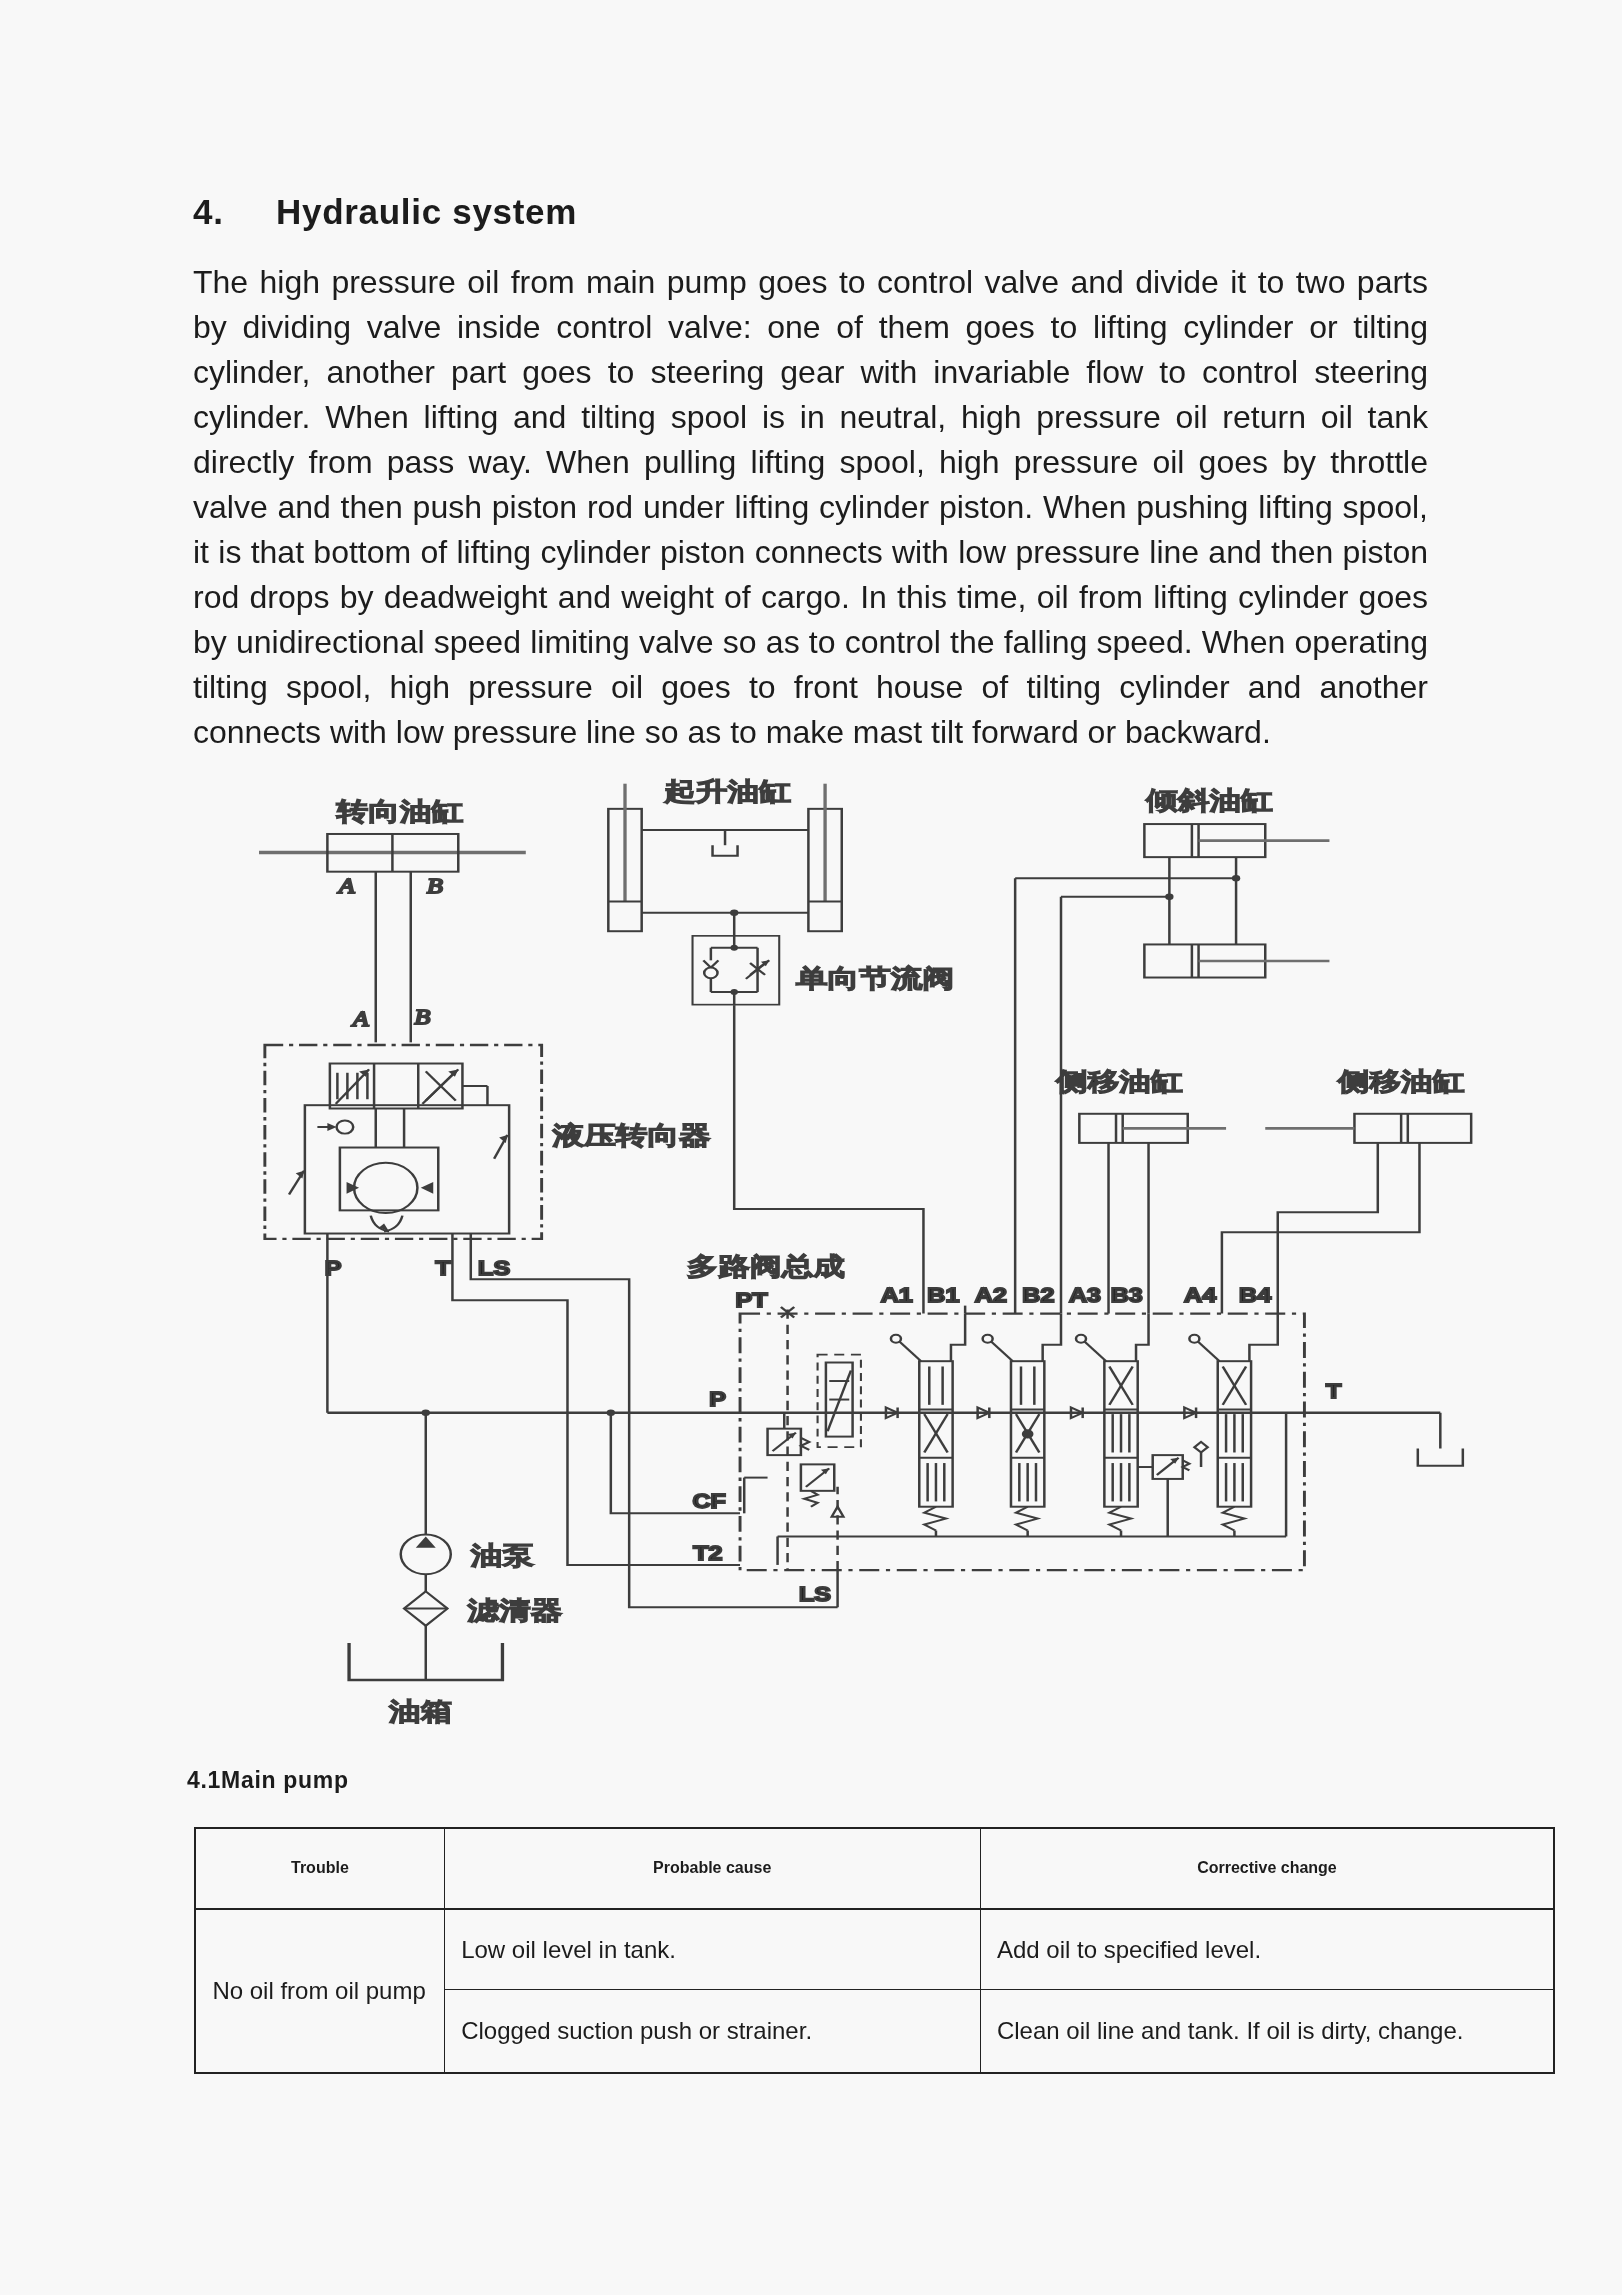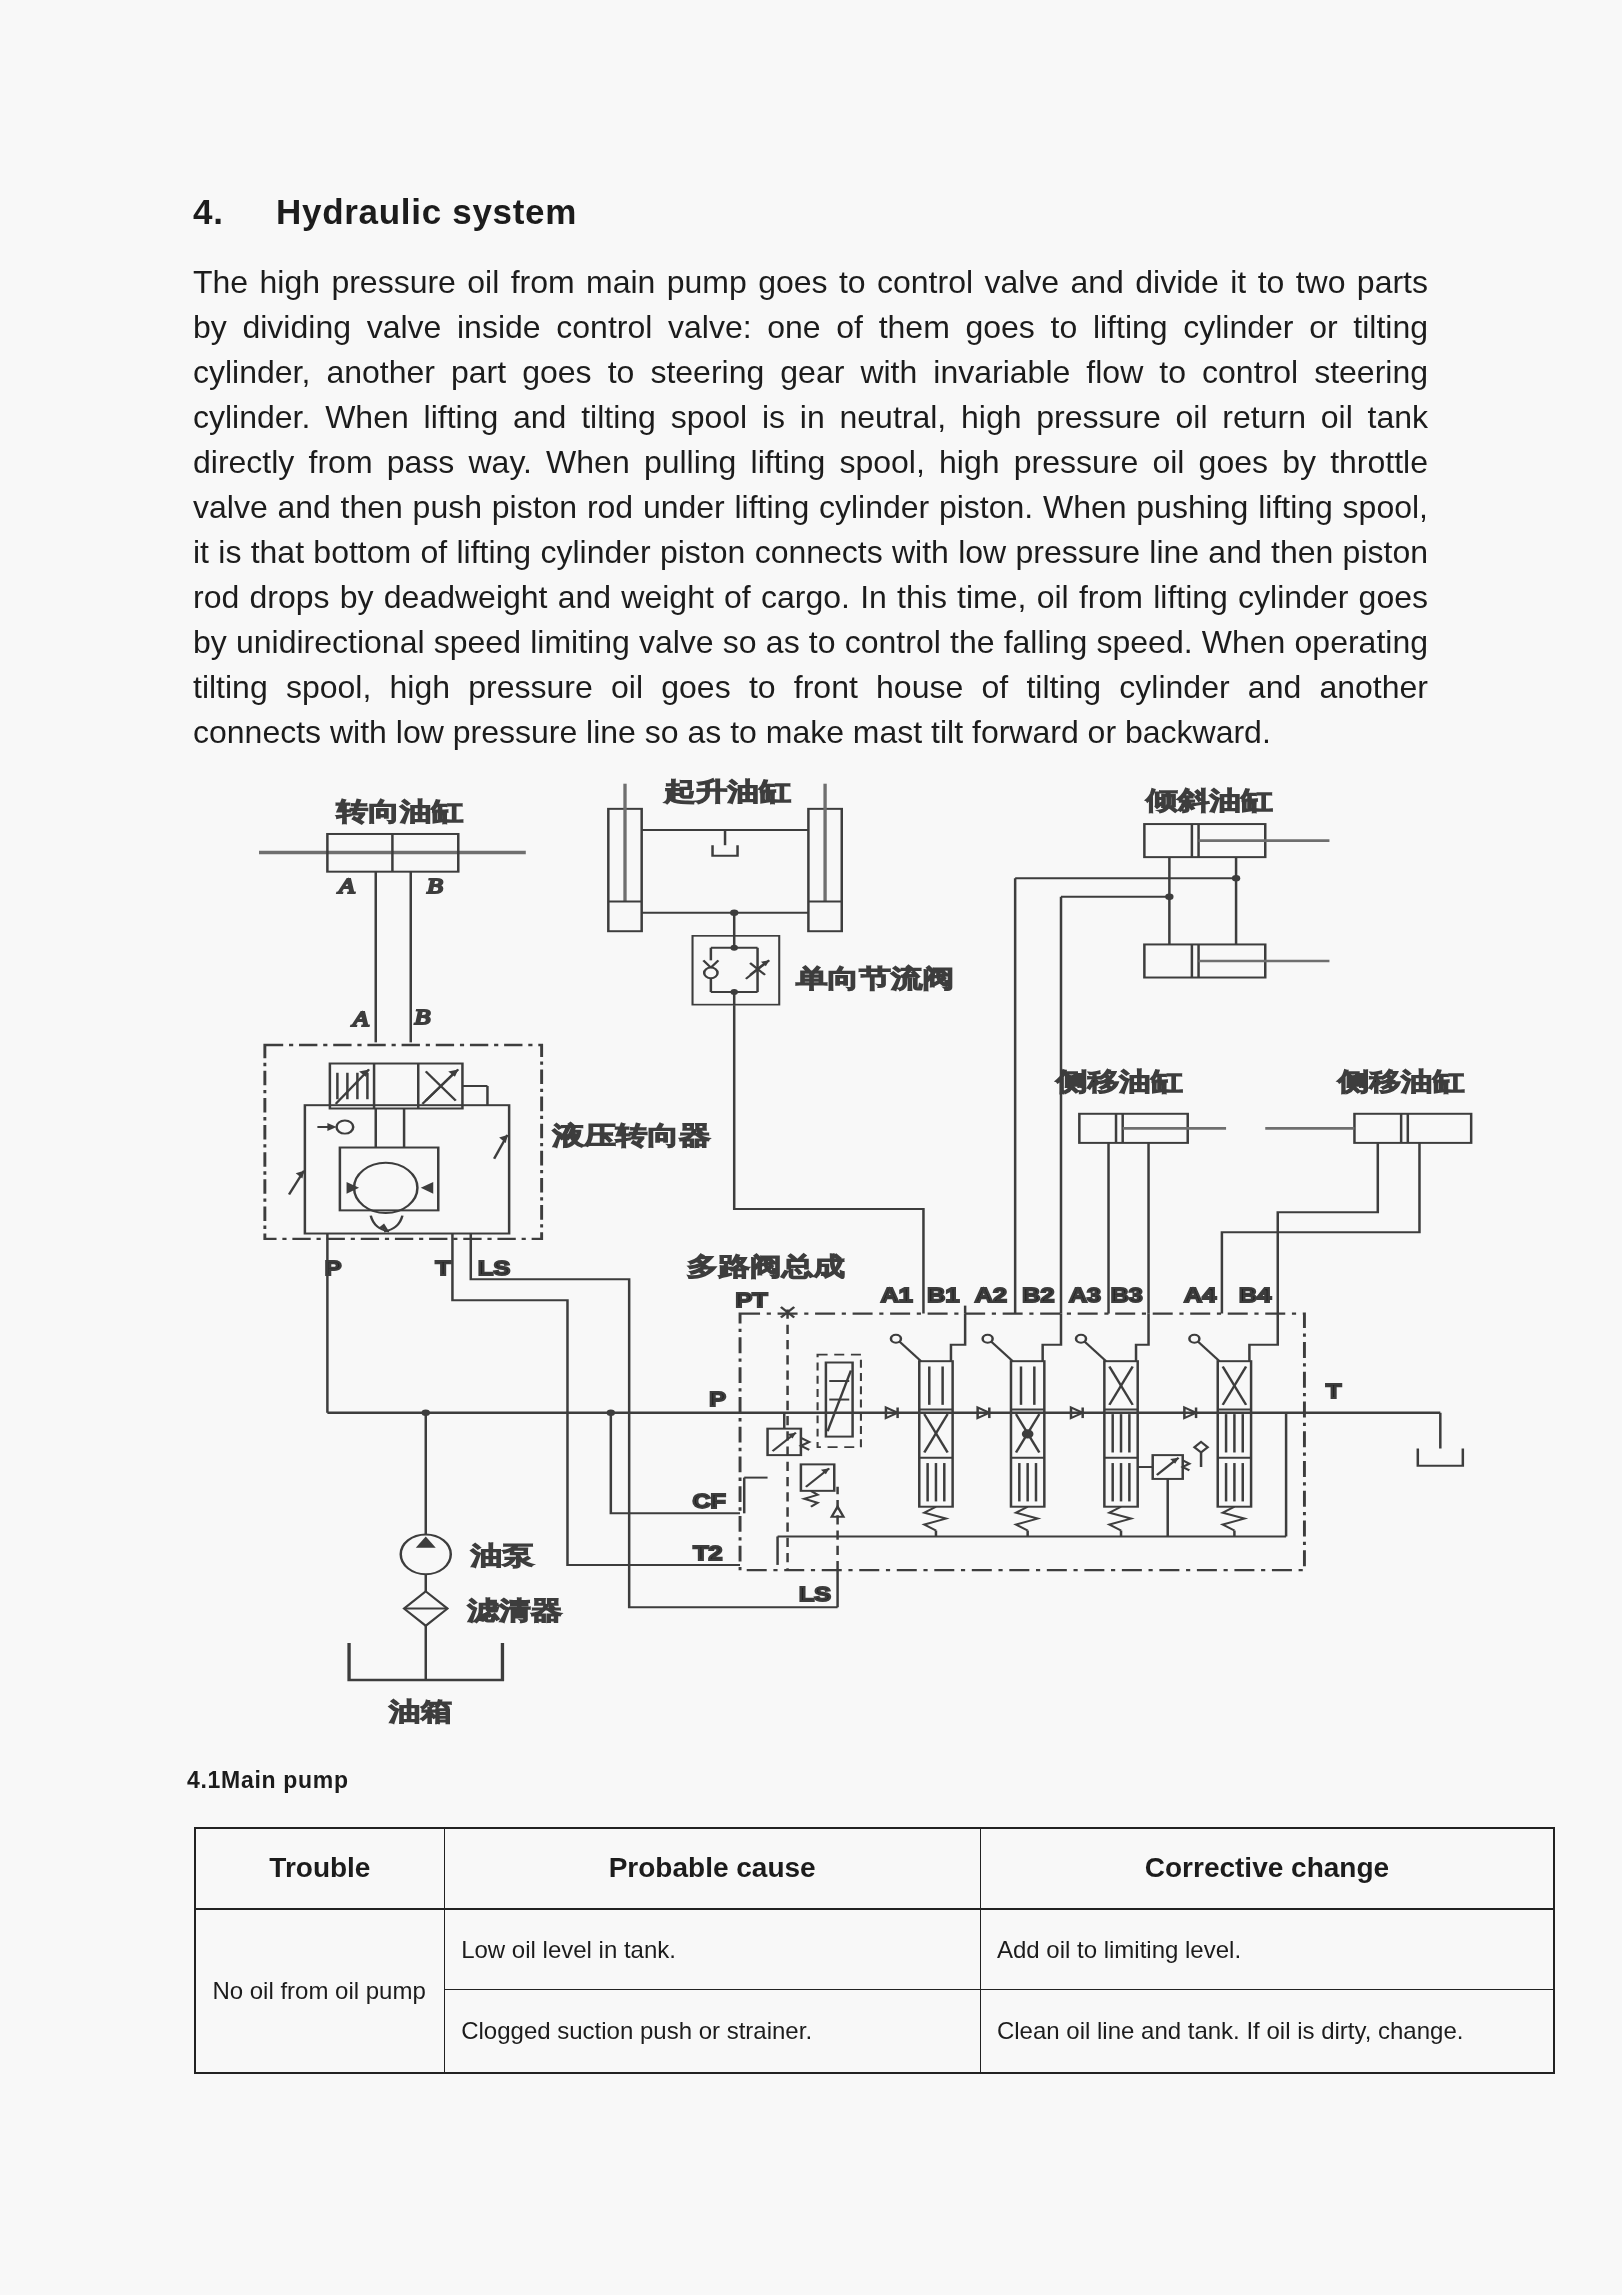--- a/index.html
+++ b/index.html
@@ -41,21 +41,21 @@
     font-size:24px;
   }
   table.trouble th, table.trouble td{
     border:1.4px solid #222;
     padding:6.8px 16.4px;
     vertical-align:middle;
     overflow:hidden;
   }
   table.trouble{border:2.7px solid #222;}
   table.trouble thead th{
-    height:65px;text-align:center;font-weight:bold;font-size:28px;
+    height:65px;text-align:center;font-weight:bold;font-size:16px;
     border-bottom:2.7px solid #222;
     margin-left:20px;
   }
   table.trouble td{text-align:justify;line-height:31px;margin-top:28px;}
   .col1{width:215px;}
   .col2{width:502px;}
   .col3{width:540px;}
   tr.r1 td{height:66px;}
   tr.r2 td{height:68px;}
   .pageno{
@@ -395,21 +395,21 @@
       <tr>
         <th class="col1">Trouble</th>
         <th class="col2">Probable cause</th>
         <th class="col3">Corrective change</th>
       </tr>
     </thead>
     <tbody>
       <tr class="r1">
         <td rowspan="2">No oil from oil pump</td>
         <td>Low oil level in tank.</td>
-        <td>Add oil to limiting level.</td>
+        <td>Add oil to specified level.</td>
       </tr>
       <tr class="r2">
         <td>Clogged suction push or strainer.</td>
         <td>Clean oil line and tank. If oil is dirty, change.</td>
       </tr>
     </tbody>
   </table>
 
 </div>
 

